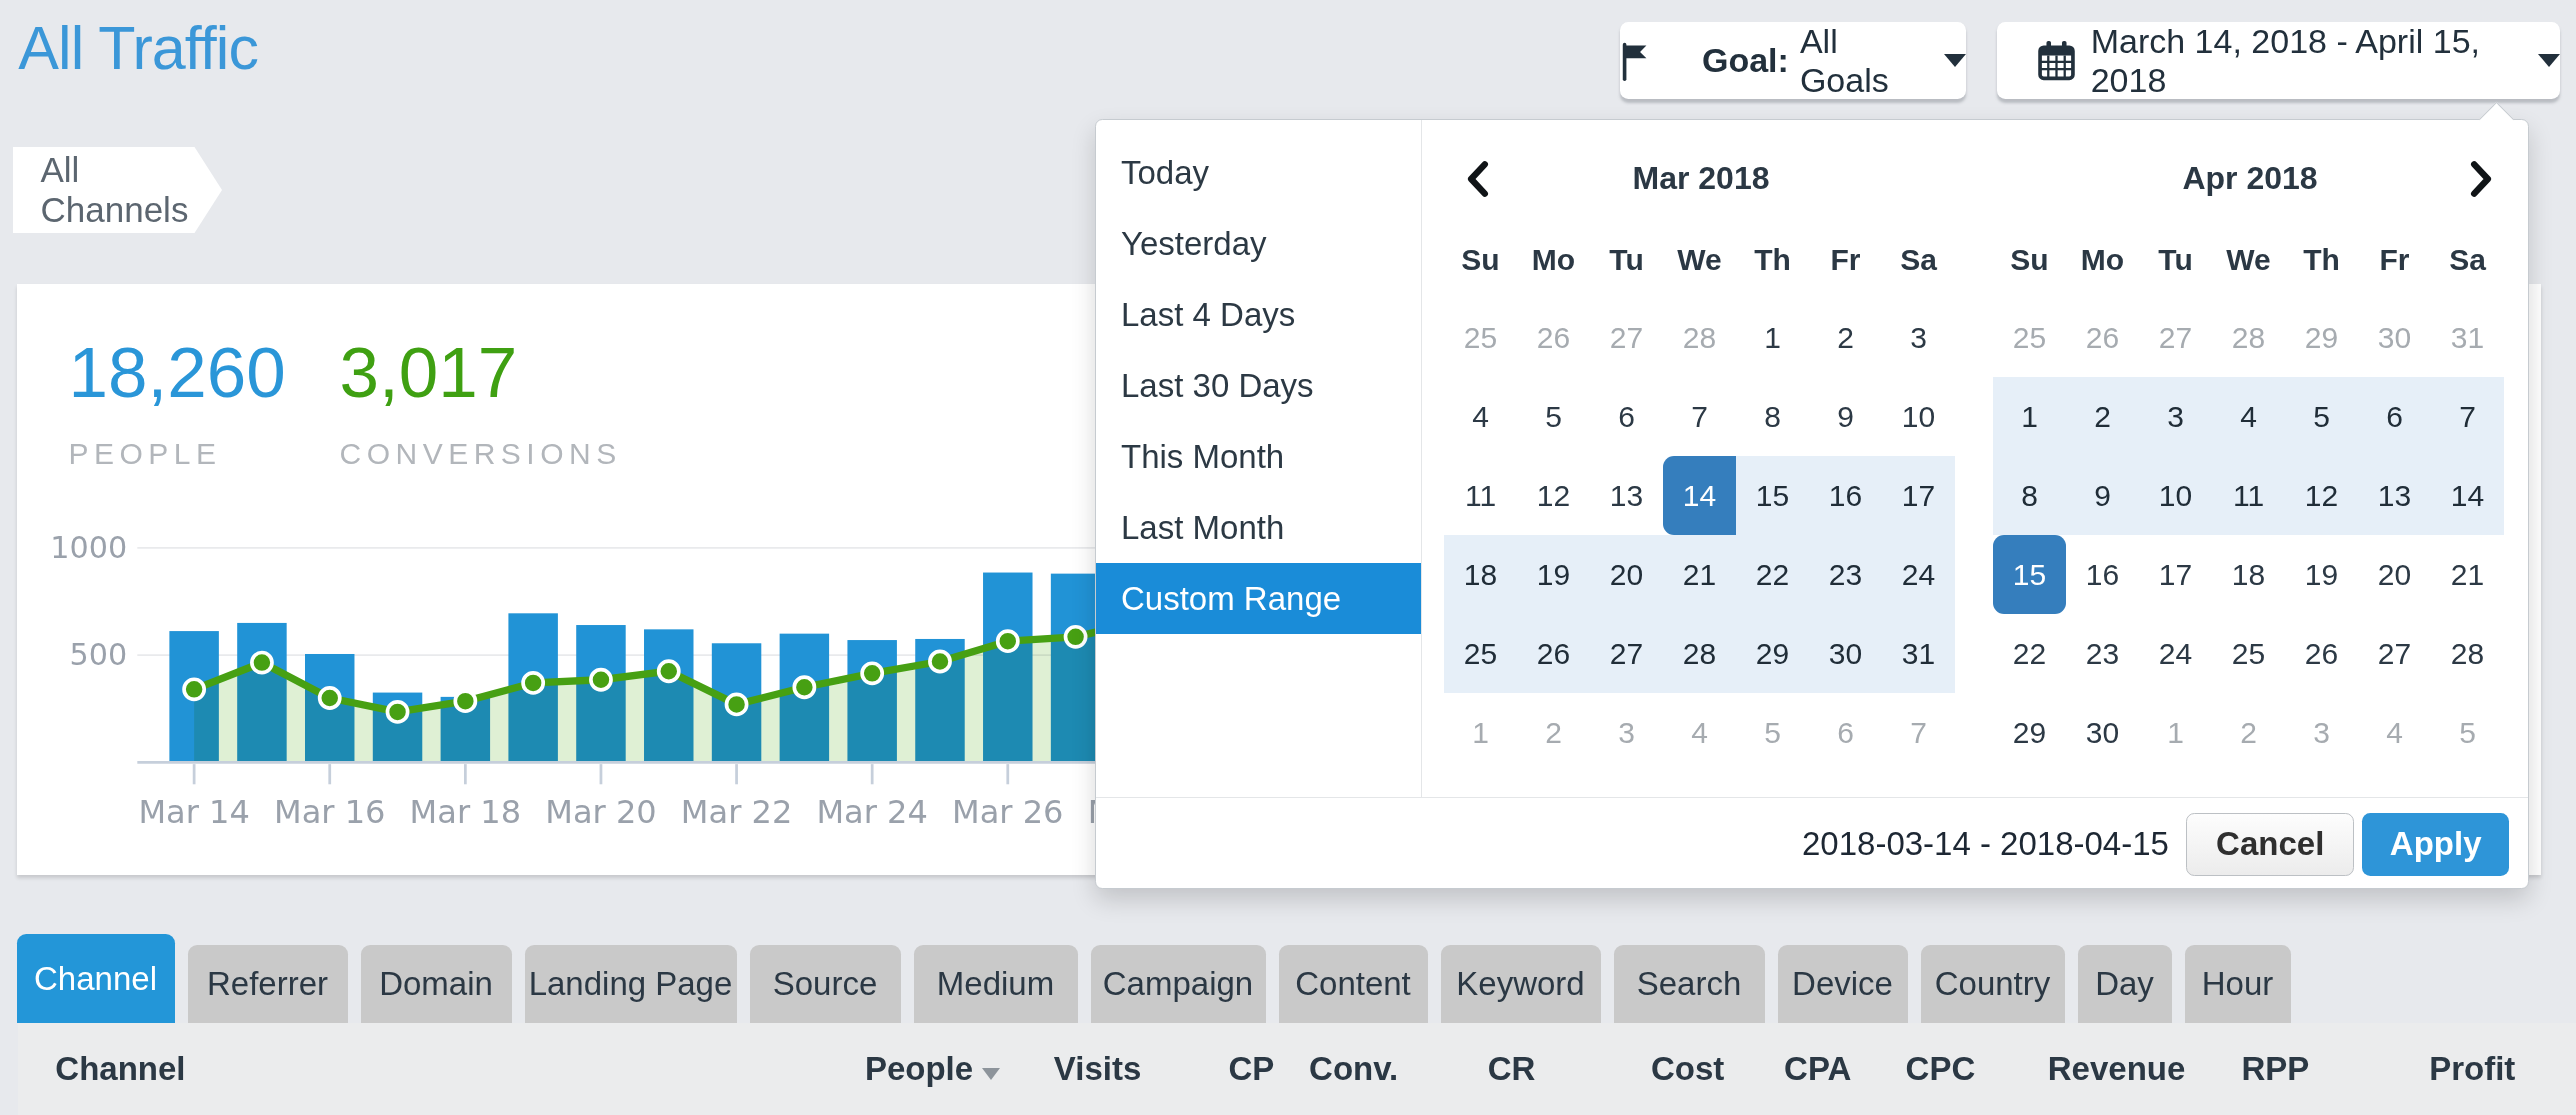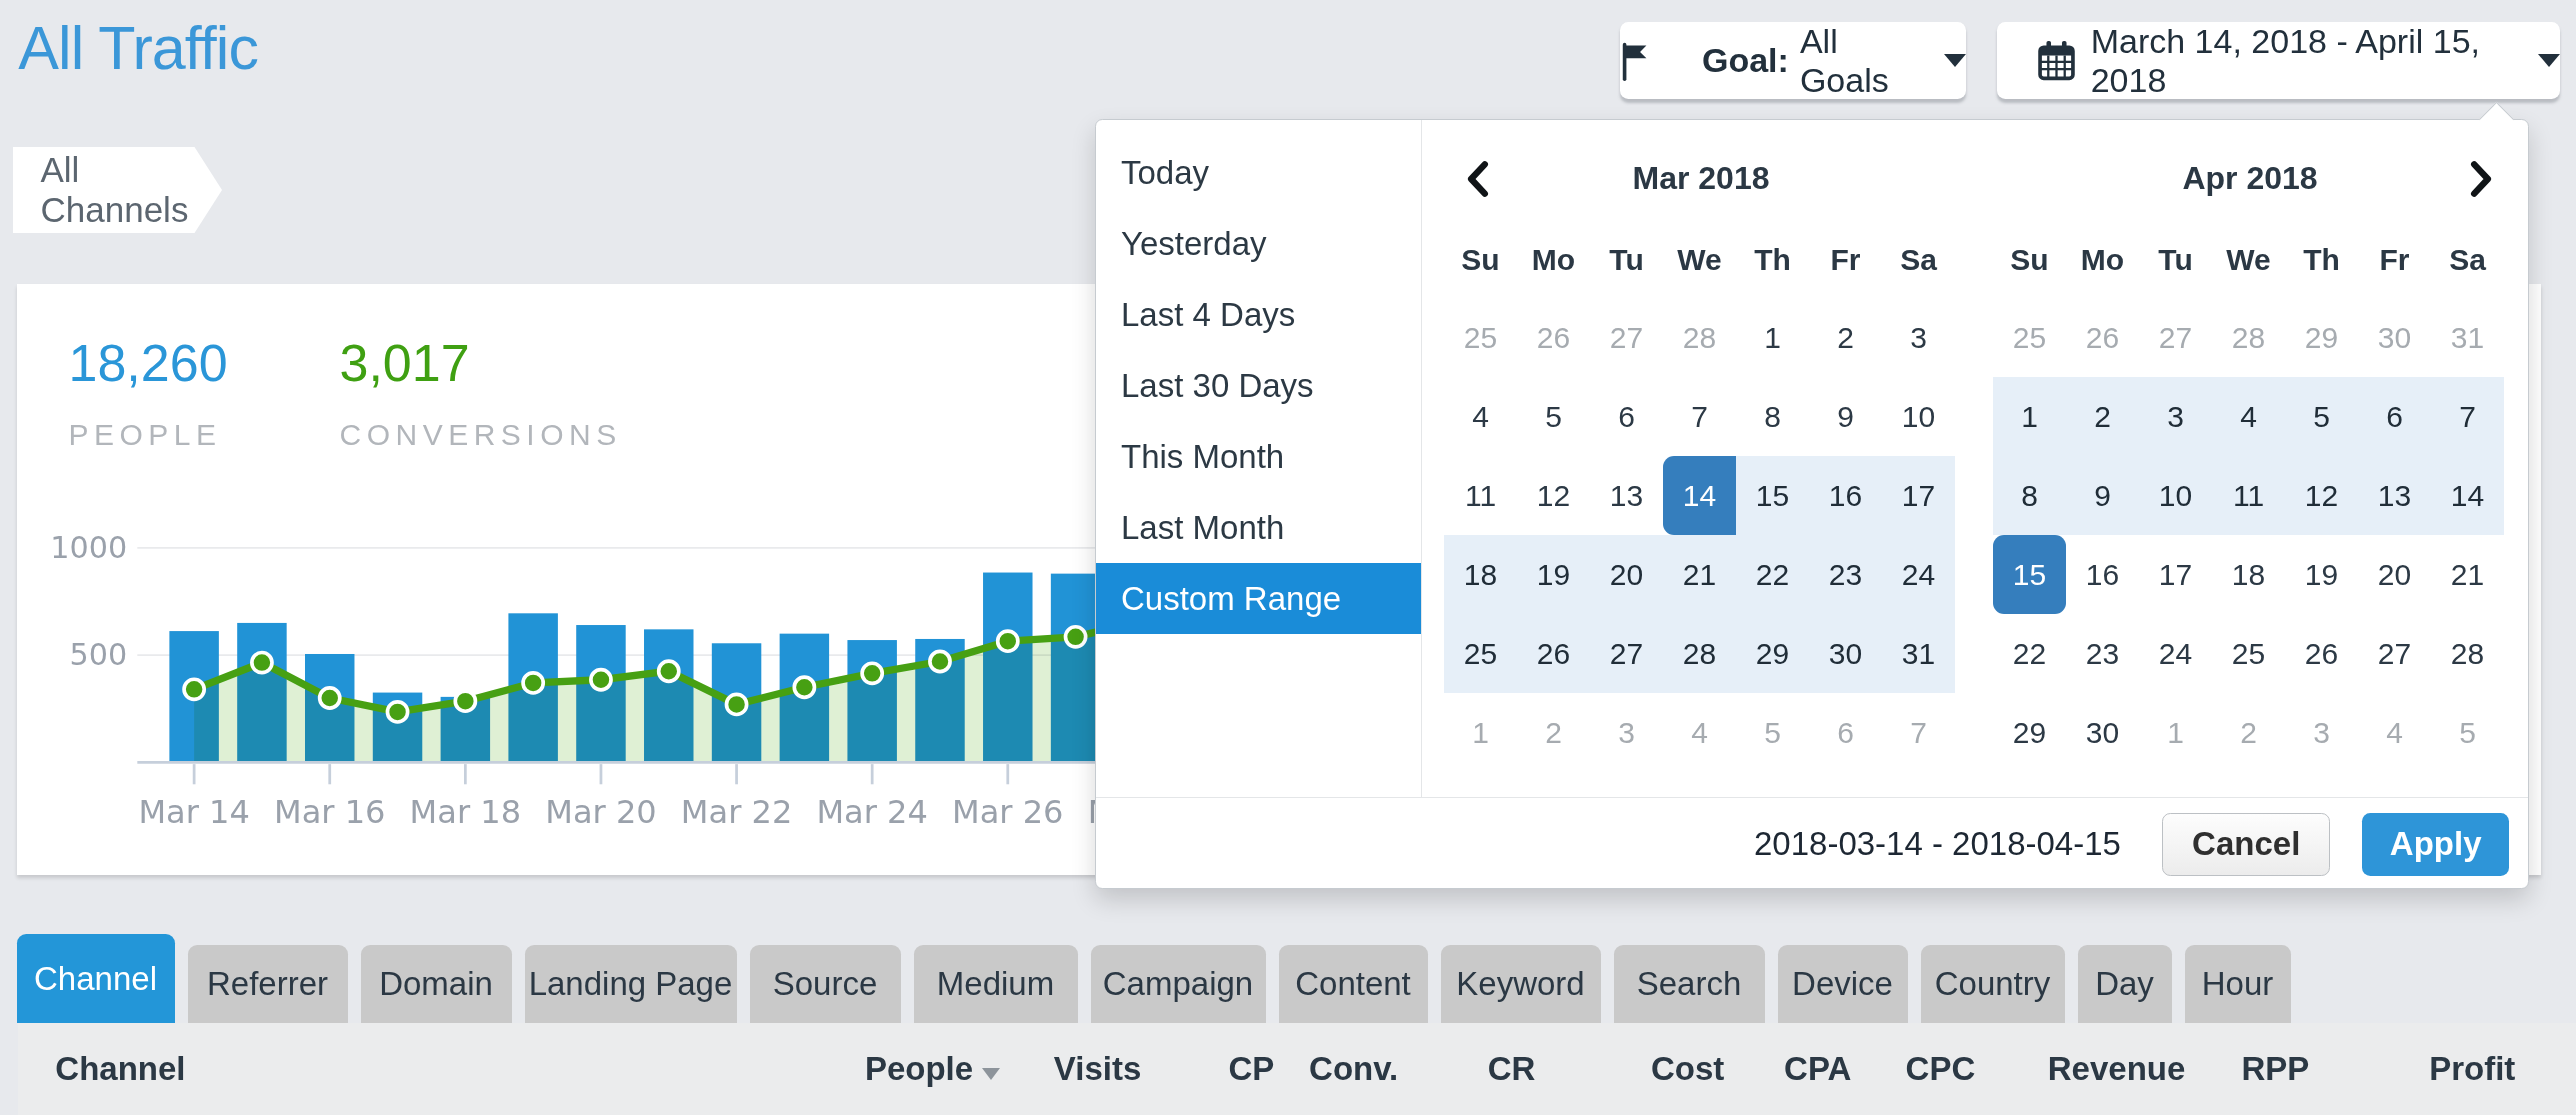--- a/index.html
+++ b/index.html
@@ -17,21 +17,21 @@
             border-top:13.8px solid #22303c;margin-left:5.5px;}
   
   .crumb{position:absolute;left:13px;top:147px;width:209px;height:86px;background:#fff;
          clip-path:polygon(0 0,calc(100% - 27.5px) 0,100% 50%,calc(100% - 27.5px) 100%,0 100%);
          display:flex;align-items:center;padding-left:27.5px;box-sizing:border-box;
          font-size:35px;color:#5c6670;cursor:pointer;}
   
   .card{position:absolute;left:16.5px;top:284px;width:2524px;height:591px;background:#fff;
         box-shadow:0 2.8px 3.7px rgba(0,0,0,.14);}
   .stat{position:absolute;top:53px;}
-  .stat .v{font-size:52px;line-height:1;font-weight:400;}
+  .stat .v{font-size:71px;line-height:1;font-weight:400;}
   .stat .l{margin-top:29px;font-size:30px;letter-spacing:5.5px;color:#b2b6bb;}
   .stat-people{left:52px;}
   .stat-people .v{color:#2a96d8;}
   .stat-conv{left:323px;}
   .stat-conv .v{color:#3fa012;}
   #chart{position:absolute;left:0;top:0;width:2524px;height:591px;}
   #chart text.ax{font-family:"DejaVu Sans",sans-serif;font-size:33px;fill:#9aa1ab;}
   #chart text.xl{font-family:"DejaVu Sans",sans-serif;font-size:35px;fill:#9aa1ab;}
   
   .panel{position:absolute;left:1095px;top:119px;width:1434px;height:770px;background:#fff;
@@ -54,21 +54,21 @@
   .cell{width:73px;height:79px;display:flex;align-items:center;justify-content:center;
         font-size:30px;color:#2c3945;cursor:pointer;}
   .c-out{color:#a6abb0;}
   .c-range{background:#e6eff8;color:#202d38;}
   .c-start{background:#357ebd;color:#fff;border-radius:11px 0 0 11px;}
   .c-end{background:#357ebd;color:#fff;border-radius:11px;}
   .nav{position:absolute;top:37px;cursor:pointer;}
   .nav-prev{left:366px;}
   .nav-next{left:1370px;}
   .f-div{position:absolute;left:0;right:0;top:677px;height:0.9px;background:#e4e6e8;}
-  .p-footer{position:absolute;right:19px;top:678px;height:92px;display:flex;align-items:center;gap:32px;}
+  .p-footer{position:absolute;right:19px;top:678px;height:92px;display:flex;align-items:center;gap:8px;}
   .range-text{font-size:33px;color:#1d2733;margin-right:9.2px;}
   .btn-cancel{height:63px;padding:0 29px;border:0.9px solid #bcc0c4;border-radius:8.3px;
               background:linear-gradient(#fdfdfd,#ececec);font-size:33px;font-weight:700;color:#2f2f2f;
               font-family:"Liberation Sans",sans-serif;cursor:pointer;}
   .btn-apply{height:63px;padding:0 27.5px;border:none;border-radius:8.3px;background:#2e95d8;
              font-size:33px;font-weight:700;color:#fff;font-family:"Liberation Sans",sans-serif;cursor:pointer;}
   
   #tabs{position:absolute;left:16.5px;top:934px;height:89px;display:flex;align-items:flex-end;gap:13px;z-index:2;}
   .tab{height:78px;background:#c9c9c9;border-radius:9.2px 9.2px 0 0;display:flex;align-items:center;
        justify-content:center;font-size:33px;color:#2b3844;cursor:pointer;box-sizing:border-box;}

